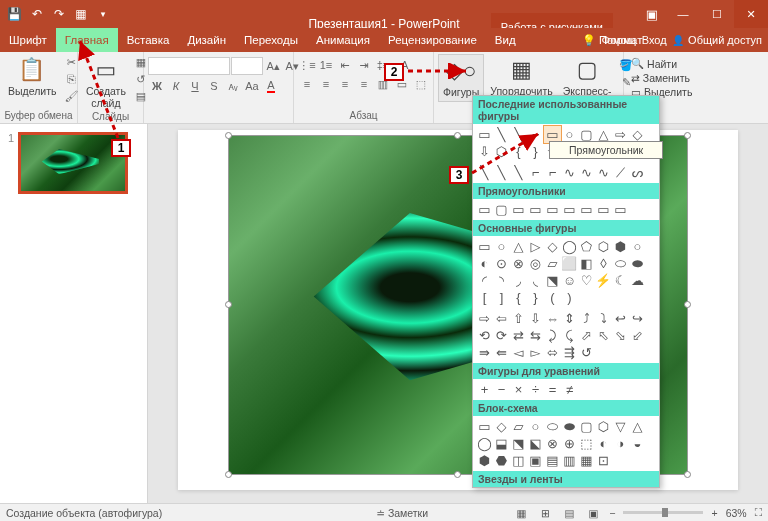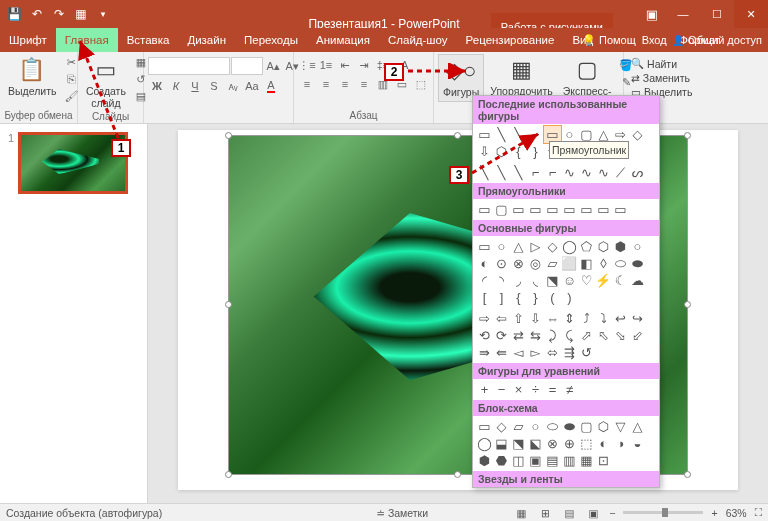--- a/index.html
+++ b/index.html
@@ -55,26 +55,26 @@
 .slide { position: absolute; left: 30px; top: 6px; width: 560px; height: 360px; background: #fff; box-shadow: 0 1px 4px rgba(0,0,0,.15); }
 .slide-image { position: absolute; left: 50px; top: 5px; width: 460px; height: 340px; background: linear-gradient(135deg, #4a8a4a 0%, #6ab06a 15%, #3a7a3a 30%, #1a5a1a 45%, #5aaa5a 65%, #2a6a2a 85%, #4a9a4a 100%); border: 1px solid #999; }
 .slide-image::before { content: ""; position: absolute; left: 15%; top: 20%; width: 70%; height: 55%; background: radial-gradient(ellipse at 35% 45%, #0a1a0a 10%, #1aefaa 25%, #0a2a0a 35%, #2affba 48%, #0a1a0a 58%, #1adf9a 70%, transparent 80%); clip-path: polygon(5% 50%, 35% 5%, 95% 35%, 95% 65%, 35% 95%); }
 .slide-image .handle { position: absolute; width: 7px; height: 7px; background: #fff; border: 1px solid #888; border-radius: 50%; }
 .slide-image .h1 { left: -4px; top: -4px; } .slide-image .h2 { left: 50%; top: -4px; margin-left: -4px; }
 .slide-image .h3 { right: -4px; top: -4px; } .slide-image .h4 { left: -4px; top: 50%; margin-top: -4px; }
 .slide-image .h5 { right: -4px; top: 50%; margin-top: -4px; } .slide-image .h6 { left: -4px; bottom: -4px; }
 .slide-image .h7 { left: 50%; bottom: -4px; margin-left: -4px; } .slide-image .h8 { right: -4px; bottom: -4px; }
 
 .shapes-panel { position: absolute; top: 95px; left: 472px; width: 188px; background: #fff; border: 1px solid #b8b8b8; box-shadow: 2px 2px 6px rgba(0,0,0,.25); z-index: 100; font-size: 10.5px; max-height: 420px; overflow: hidden; }
-.shapes-panel .section-title { background: #f0abfc; padding: 2px 5px; font-weight: 600; color: #555; font-size: 10.5px; }
+.shapes-panel .section-title { background: #5eead4; padding: 2px 5px; font-weight: 600; color: #555; font-size: 10.5px; }
 .shapes-panel .shape-grid { display: flex; flex-wrap: wrap; padding: 2px 3px; gap: 0; }
 .shapes-panel .shape-grid span { width: 17px; height: 17px; display: inline-flex; align-items: center; justify-content: center; font-size: 13px; color: #555; cursor: pointer; }
 .shapes-panel .shape-grid span.highlighted { background: #fde8cf; outline: 1px solid #f0a050; }
 
-.tooltip { position: absolute; background: #fffef0; border: 1px solid #888; padding: 2px 2px; font-size: 10.5px; z-index: 200; }
+.tooltip { position: absolute; background: #fffef0; border: 1px solid #888; padding: 2px 19px; font-size: 10.5px; z-index: 200; }
 
 .callout { position: absolute; z-index: 150; }
 .callout-box { width: 20px; height: 18px; background: #fff; border: 2px solid #c00; display: flex; align-items: center; justify-content: center; font-weight: bold; font-size: 12px; color: #000; }
 
 .statusbar { position: absolute; bottom: 0; left: 0; right: 0; height: 18px; background: #f1f1f1; border-top: 1px solid #d4d4d4; display: flex; align-items: center; font-size: 10.5px; color: #555; padding: 0 6px; gap: 14px; }
 .statusbar .right { margin-left: auto; display: flex; align-items: center; gap: 8px; }
 .statusbar .view-btn { width: 16px; height: 14px; display: inline-flex; align-items: center; justify-content: center; }
 .zoom-slider { width: 80px; height: 3px; background: #ccc; position: relative; }
 .zoom-slider::after { content: ""; position: absolute; left: 48%; top: -3px; width: 6px; height: 9px; background: #888; }
 
@@ -101,21 +101,20 @@
   </div>
 </div>
 
 <div class="tabs">
   <div class="tab">Шрифт</div>
   <div class="tab active">Главная</div>
   <div class="tab">Вставка</div>
   <div class="tab">Дизайн</div>
   <div class="tab">Переходы</div>
   <div class="tab">Анимация</div>
-  <div class="tab">Слайд-шоу</div>
   <div class="tab">Рецензирование</div>
   <div class="tab">Вид</div>
   <div class="tab context">Формат</div>
   <div class="right">
     <span>💡 <span>Помощ</span></span>
     <span>Вход</span>
     <span class="share">Общий доступ</span>
   </div>
 </div>
 

